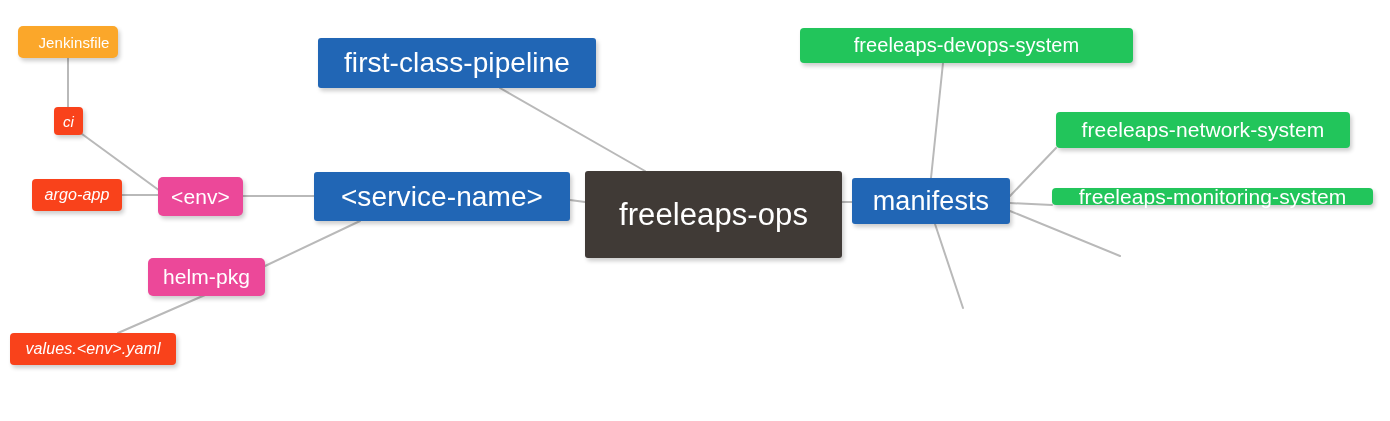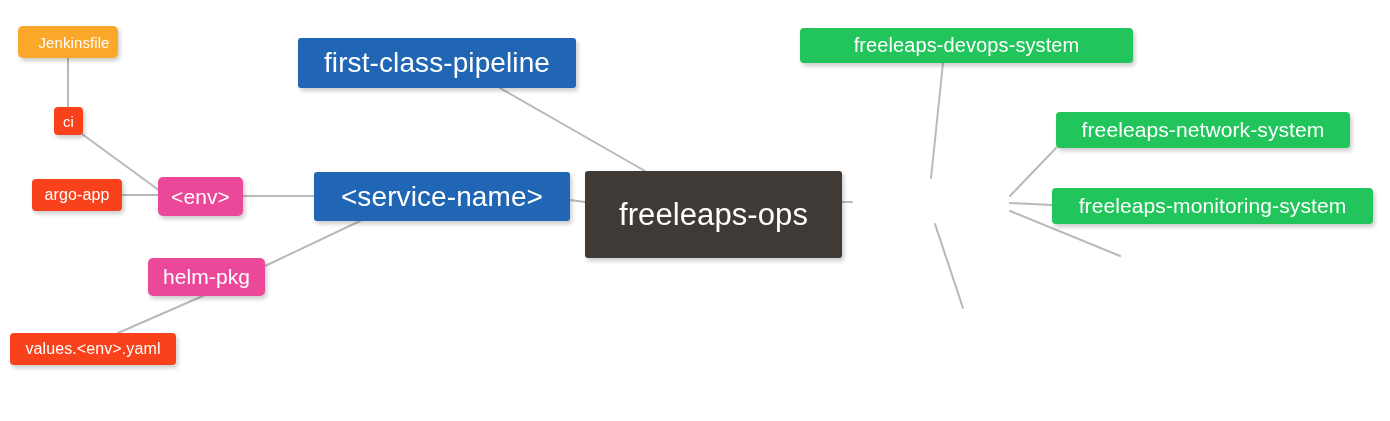--- a/index.html
+++ b/index.html
@@ -59,20 +59,21 @@
     border-radius: 5px;
   }
   .node-orange {
     background: #FBA72A;
     border-radius: 5px;
     padding-left: 12px;
   }
   .node-red {
     background: #F9421B;
     border-radius: 4px;
+    font-style: italic;
   }
 </style>
 </head>
 <body>
 
 <div id="canvas">
 
   <svg id="edge-layer" viewBox="0 0 1390 421" xmlns="http://www.w3.org/2000/svg">
 
     <path class="edge" d="M 68 58 L 68 108"></path>
@@ -121,40 +122,43 @@
   </div>
 
   <div class="node node-green-dark" style="left:148px; top:258px; width:117px; height:38px; font-size:21px;">
     <span>helm-pkg</span>
   </div>
 
   <div class="node node-red" style="left:10px; top:333px; width:166px; height:32px; font-size:16px;">
     <span>values.&lt;env&gt;.yaml</span>
   </div>
 
-  <div class="node node-blue" style="left:298px; top:38px; width:278px; height:50px; font-size:28px;">
+  <div class="node node-blue" style="left:318px; top:38px; width:278px; height:50px; font-size:28px;">
     <span>first-class-pipeline</span>
   </div>
 
   <div class="node node-blue" style="left:314px; top:172px; width:256px; height:49px; font-size:28px;">
     <span>&lt;service-name&gt;</span>
   </div>
 
   <div class="node node-root" style="left:585px; top:171px; width:257px; height:87px;">
     <span>freeleaps-ops</span>
   </div>
 
+  <div class="node node-blue" style="left:852px; top:178px; width:158px; height:46px; font-size:27px;">
+    <span>manifests</span>
+  </div>
 
   <div class="node node-green" style="left:800px; top:28px; width:333px; height:35px; font-size:20px;">
     <span>freeleaps-devops-system</span>
   </div>
 
   <div class="node node-green" style="left:1056px; top:112px; width:294px; height:36px; font-size:21px;">
     <span>freeleaps-network-system</span>
   </div>
 
-  <div class="node node-green" style="left:1052px; top:188px; width:321px; height:36px; font-size:21px;">
+  <div class="node node-green" style="left:1052px; top:188px; width:321px; height:17px; font-size:21px;">
     <span>freeleaps-monitoring-system</span>
   </div>
 
 
 
 </div>
 
 </body></html>

